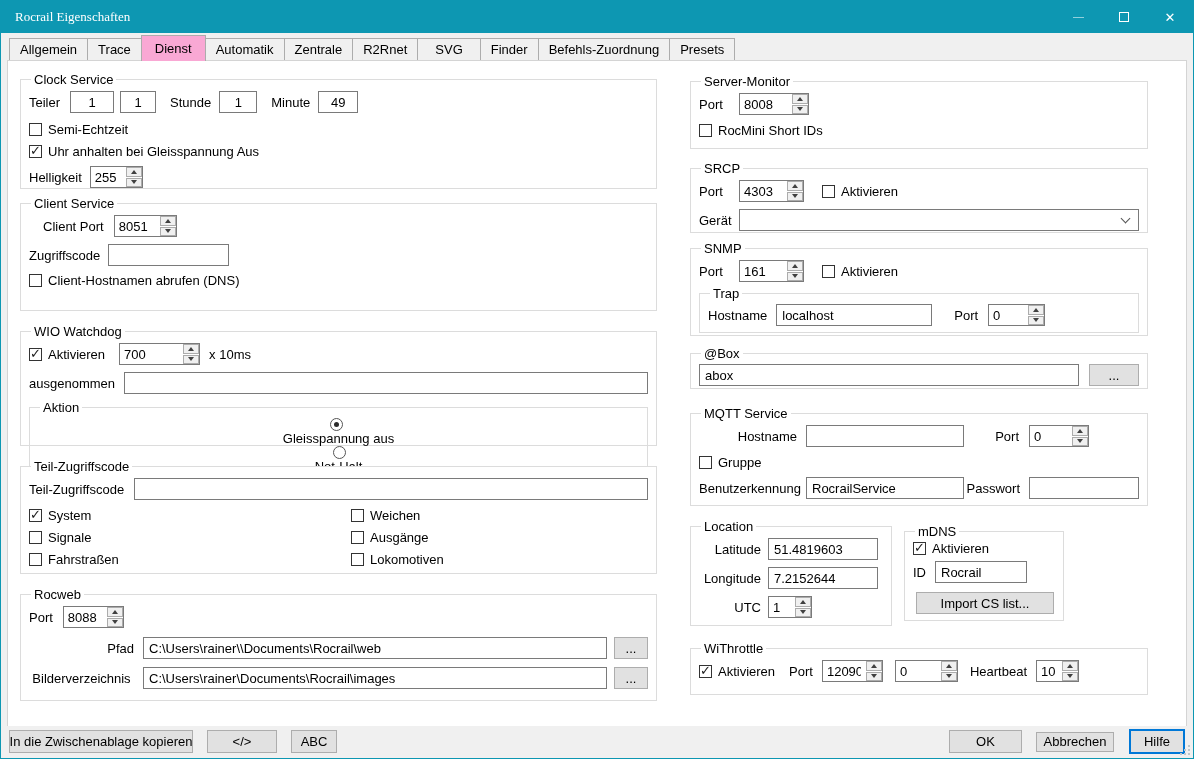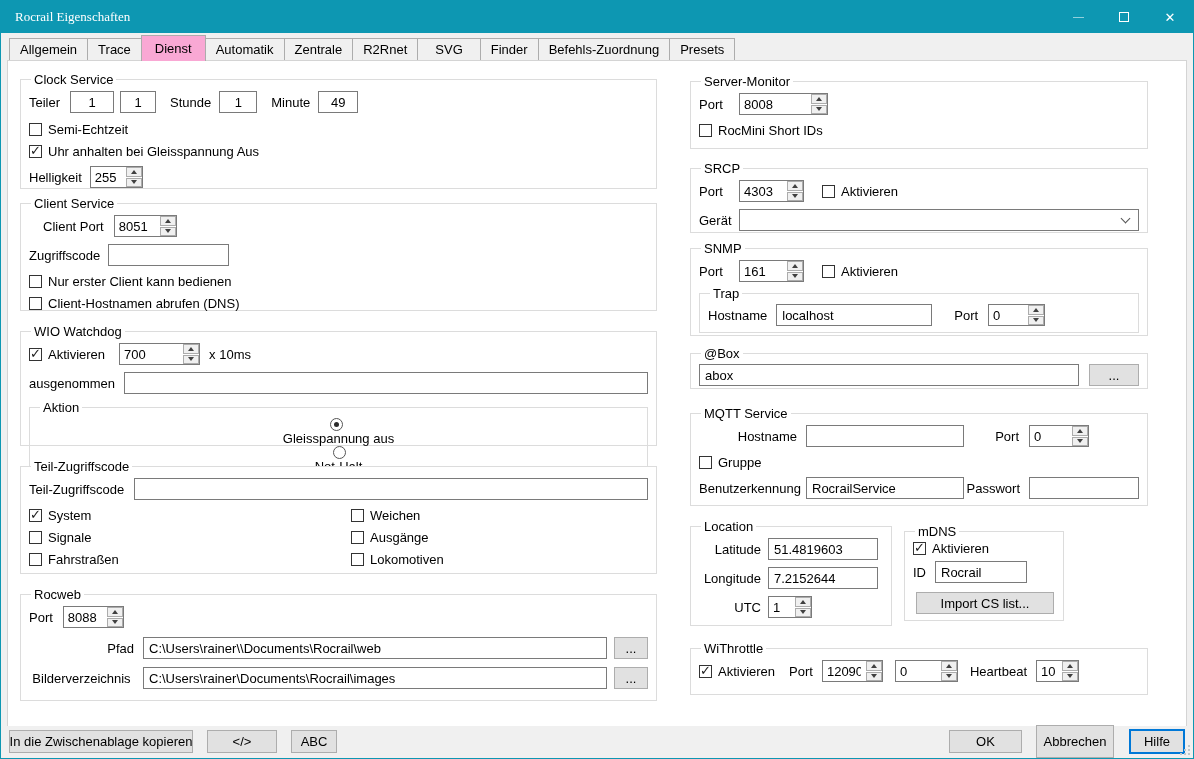--- a/index.html
+++ b/index.html
@@ -140,24 +140,20 @@
               </span>
               <span class="sb">
                 <i class="tri-dn"></i>
               </span>
             </span>
         </span>
       </div>
       <div class="row" style="margin-top:7px;">
         <span class="lbl">Zugriffscode</span>
         <input class="ti" style="width: 121px; margin-left: 8px;" value="">
-      </div>
-      <div class="row" style="margin-top:8px;">
-        <span class="cb"></span>
-        <span class="lbl">Nur erster Client kann bedienen</span>
       </div>
       <div class="row" style="margin-top:7px;">
         <span class="cb"></span>
         <span class="lbl">Client-Hostnamen abrufen (DNS)</span>
       </div>
     </fieldset>
 
     <fieldset class="grp" style="left:12px; top:263px; width:637px; height:122px;">
       <legend>WIO Watchdog</legend>
       <div class="row" style="margin-top:2px;">
@@ -256,21 +252,21 @@
         <span class="lbl" style="width:105px; text-align:center;">Bilderverzeichnis</span>
         <input class="ti" style="flex: 1 1 0%; margin-left: 9px;" value="C:\Users\rainer\Documents\Rocrail\images">
         <span class="btn" style="width:34px; height:22px; margin-left:7px;">...</span>
       </div>
     </fieldset>
 
     <fieldset class="grp" style="left:682px; top:13px; width:458px; height:75px;">
       <legend>Server-Monitor</legend>
       <div class="row" style="margin-top:2px;">
         <span class="lbl" style="width:32px;">Port</span>
-        <span class="spin" style="width:89px; margin-left:8px;">
+        <span class="spin" style="width:70px; margin-left:8px;">
           <input value="8008" style="">
           <span class="ud">
               <span class="sb">
                 <i class="tri-up"></i>
               </span>
               <span class="sb">
                 <i class="tri-dn"></i>
               </span>
             </span>
         </span>
@@ -469,18 +465,18 @@
       </div>
     </fieldset>
 
   </div>
 
   <div class="footer">
     <span class="btn" style="width:184px; height:23px;">In die Zwischenablage kopieren</span>
     <span class="btn" style="width:70px; height:23px; margin-left:14px;">&lt;/&gt;</span>
     <span class="btn" style="width:46px; height:23px; margin-left:14px;">ABC</span>
     <span class="btn" style="width:73px; height:23px; margin-left:auto;">OK</span>
-    <span class="btn" style="width:78px; height:33px; margin-left:14px;">Abbrechen</span>
+    <span class="btn" style="width:78px; height:20px; margin-left:14px;">Abbrechen</span>
     <span class="btn focus" style="width:56px; height:25px; margin-left:15px;">Hilfe</span>
     <span class="grip"></span>
   </div>
 
 </div>
 
 </body></html>

